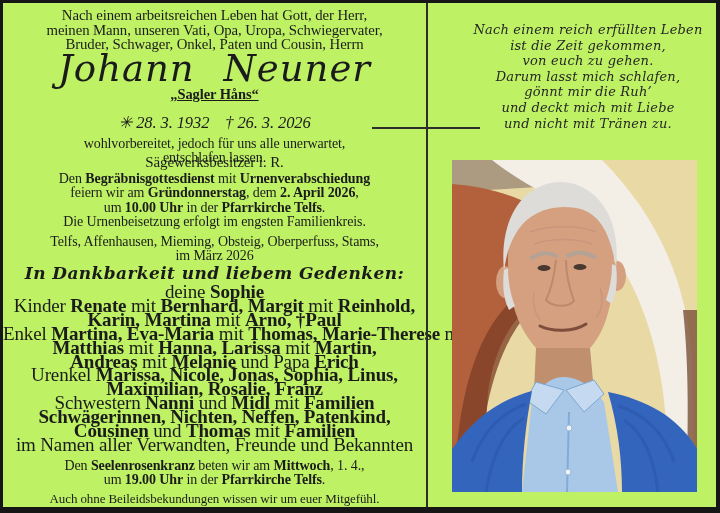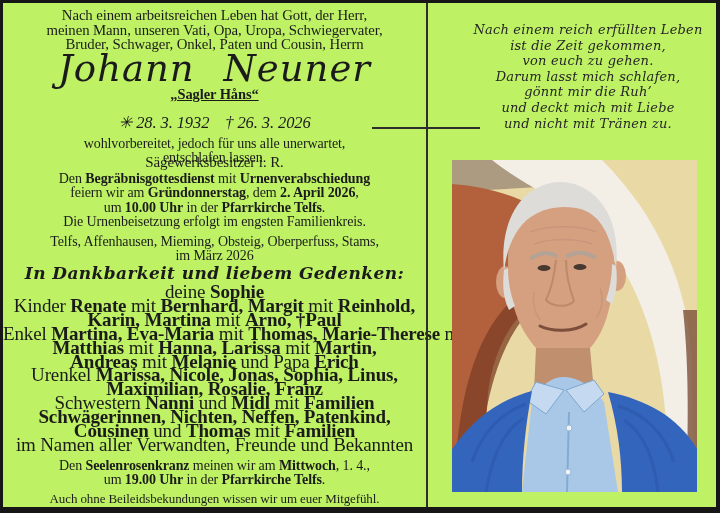--- a/index.html
+++ b/index.html
@@ -77,21 +77,21 @@
         <div class="line"><span class="b">Matthias</span><span> mit </span><span class="b">Hanna, Larissa</span><span> mit </span><span class="b">Martin,</span></div>
         <div class="line"><span class="b">Andreas</span><span> mit </span><span class="b">Melanie</span><span> und Papa </span><span class="b">Erich</span></div>
         <div class="line"><span>Urenkel </span><span class="b">Marissa, Nicole, Jonas, Sophia, Linus,</span></div>
         <div class="line"><span class="b">Maximilian, Rosalie, Franz</span></div>
         <div class="line"><span>Schwestern </span><span class="b">Nanni</span><span> und </span><span class="b">Midl</span><span> mit </span><span class="b">Familien</span></div>
         <div class="line"><span class="b">Schwägerinnen, Nichten, Neffen, Patenkind,</span></div>
         <div class="line"><span class="b">Cousinen</span><span> und </span><span class="b">Thomas</span><span> mit </span><span class="b">Familien</span></div>
         <div class="line"><span>im Namen aller Verwandten, Freunde und Bekannten</span></div>
       </div>
     <div class="blk rosary">
-        <div class="line"><span>Den </span><span class="b">Seelenrosenkranz</span><span> meinen wir am </span><span class="b">Mittwoch</span><span>, 1. 4.,</span></div>
+        <div class="line"><span>Den </span><span class="b">Seelenrosenkranz</span><span> beten wir am </span><span class="b">Mittwoch</span><span>, 1. 4.,</span></div>
         <div class="line"><span>um </span><span class="b">19.00 Uhr</span><span> in der </span><span class="b">Pfarrkirche Telfs</span><span>.</span></div>
       </div>
     <div class="blk condolence">Auch ohne Beileidsbekundungen wissen wir um euer Mitgefühl.</div>
   </div>
 
   <div class="divider-v"></div>
   <div class="divider-h"></div>
 
   <div class="right-panel">
     <div class="poem">

